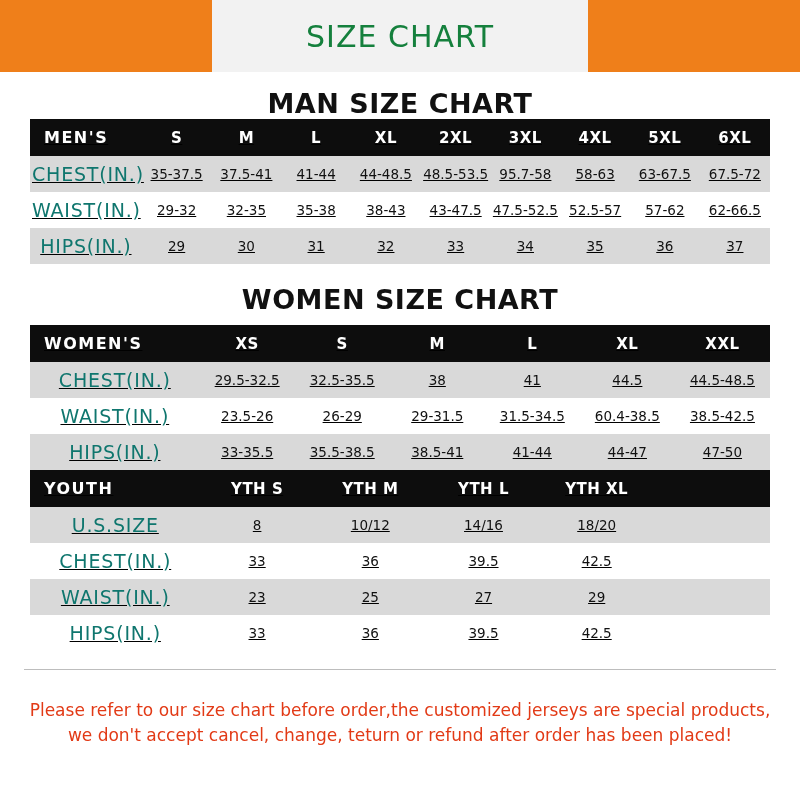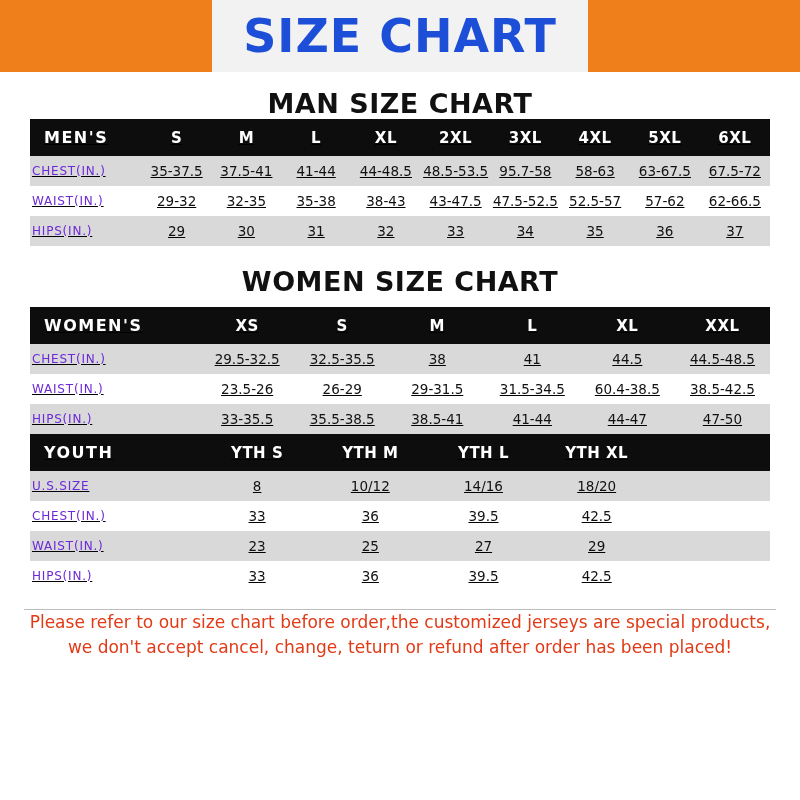--- a/index.html
+++ b/index.html
@@ -39,24 +39,24 @@
     top: 0;
     height: 100%;
     background: #ef7f1a;
   }
   .header-band .orange-left { left: 0; width: 212px; }
   .header-band .orange-right { right: 0; width: 212px; }
   .header-title {
     position: relative;
     z-index: 2;
     font-family: "DejaVu Sans", sans-serif;
-    font-weight: bold;
-    font-size: 46px;
+    font-weight: normal;
+    font-size: 30px;
     letter-spacing: 1px;
-    color: #1d4ed8;
+    color: #15803d;
     white-space: nowrap;
   }
 
   
   .section-title {
     text-align: center;
     font-family: "DejaVu Sans", sans-serif;
     font-weight: bold;
     font-size: 27px;
     color: #111111;
@@ -92,45 +92,45 @@
     font-size: 16px;
     letter-spacing: 1.5px;
   }
   table.size-table tbody td {
     text-align: center;
     padding: 7px 2px;
     font-size: 13.5px;
     color: #111111;
   }
   table.size-table tbody td.rowhead {
-    text-align: left;
-    font-size: 12px;
+    text-align: center;
+    font-size: 19px;
     letter-spacing: 0.8px;
-    color: #6d28d9;
+    color: #0f766e;
   }
   table.size-table tbody tr.shade td { background: #d9d9d9; }
   table.size-table tbody tr.plain td { background: #ffffff; }
 
   
   .women-table thead th { font-size: 17px; }
   .women-table thead th.rowhead { font-size: 17px; }
   .women-table tbody td { font-size: 14.5px; padding: 9px 2px; }
   .women-table tbody td.rowhead { font-size: 14.5px; }
 
   
   .youth-table thead th { font-size: 17px; }
   .youth-table thead th.rowhead { font-size: 17px; }
   .youth-table tbody td { font-size: 14.5px; padding: 9px 2px; }
   .youth-table tbody td.rowhead { font-size: 14.5px; }
 
   
   .footer-note {
     margin: 18px 24px 16px 24px;
     border-top: 1px solid #bdbdbd;
-    padding-top: 0;
+    padding-top: 28px;
     color: #e23a16;
     font-family: "DejaVu Sans", sans-serif;
     font-size: 17px;
     line-height: 1.45;
     text-align: center;
   }
   .footer-note div { white-space: nowrap; }
 </style>
 </head>
 <body>

